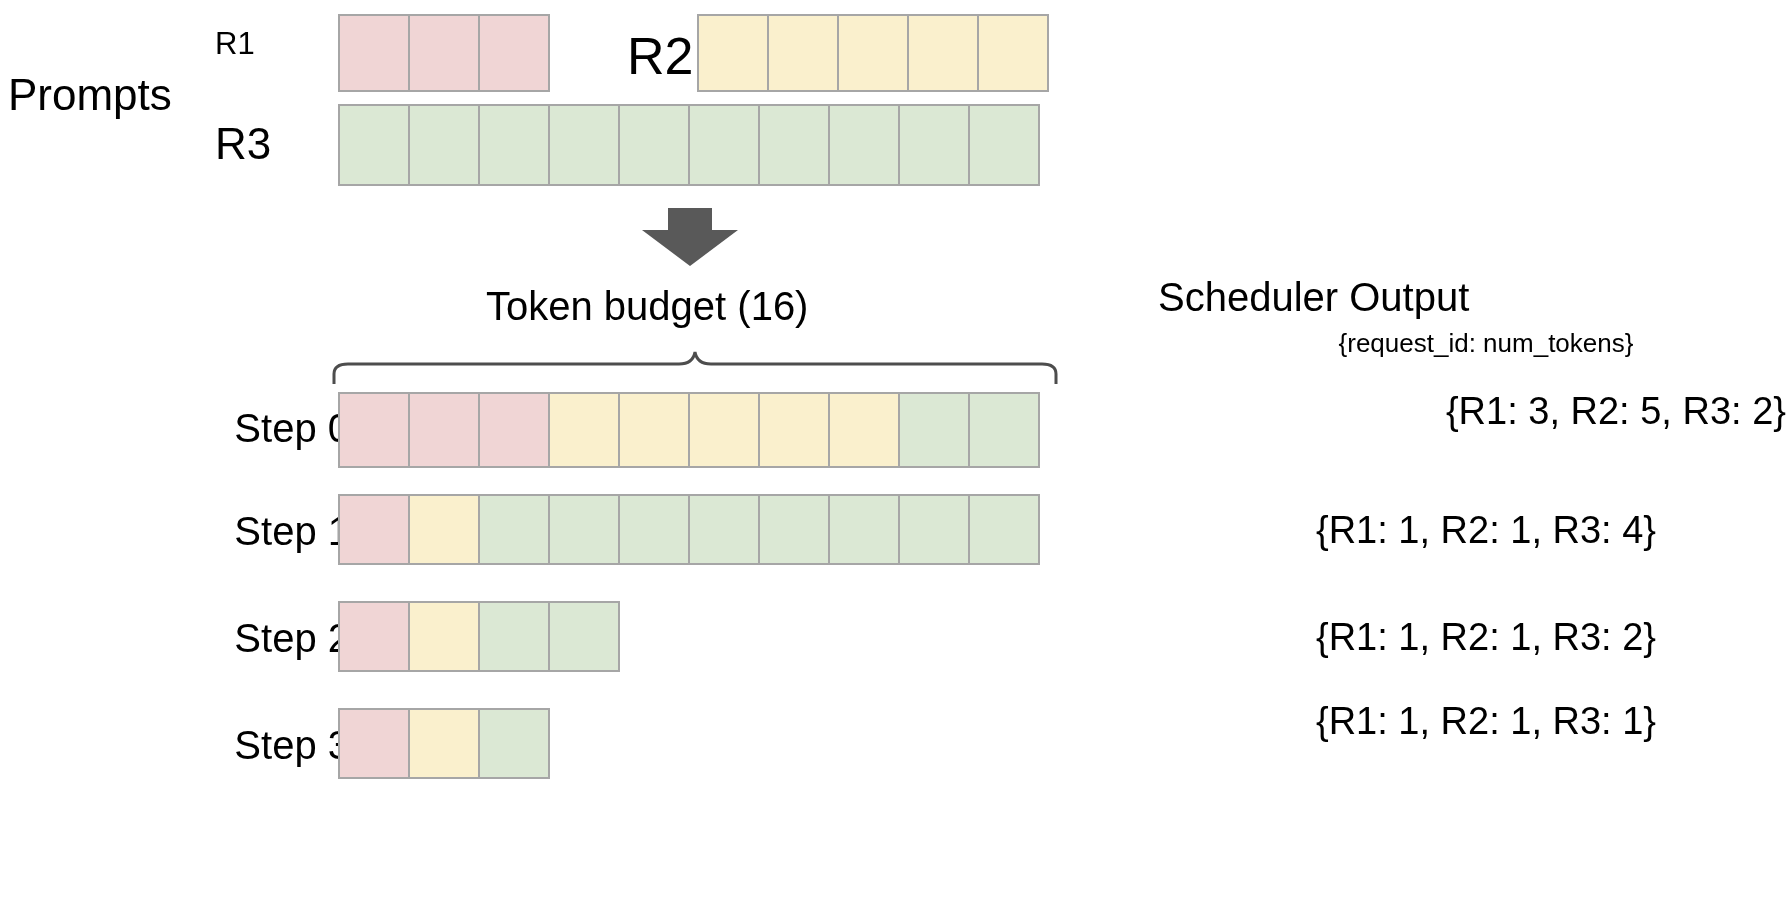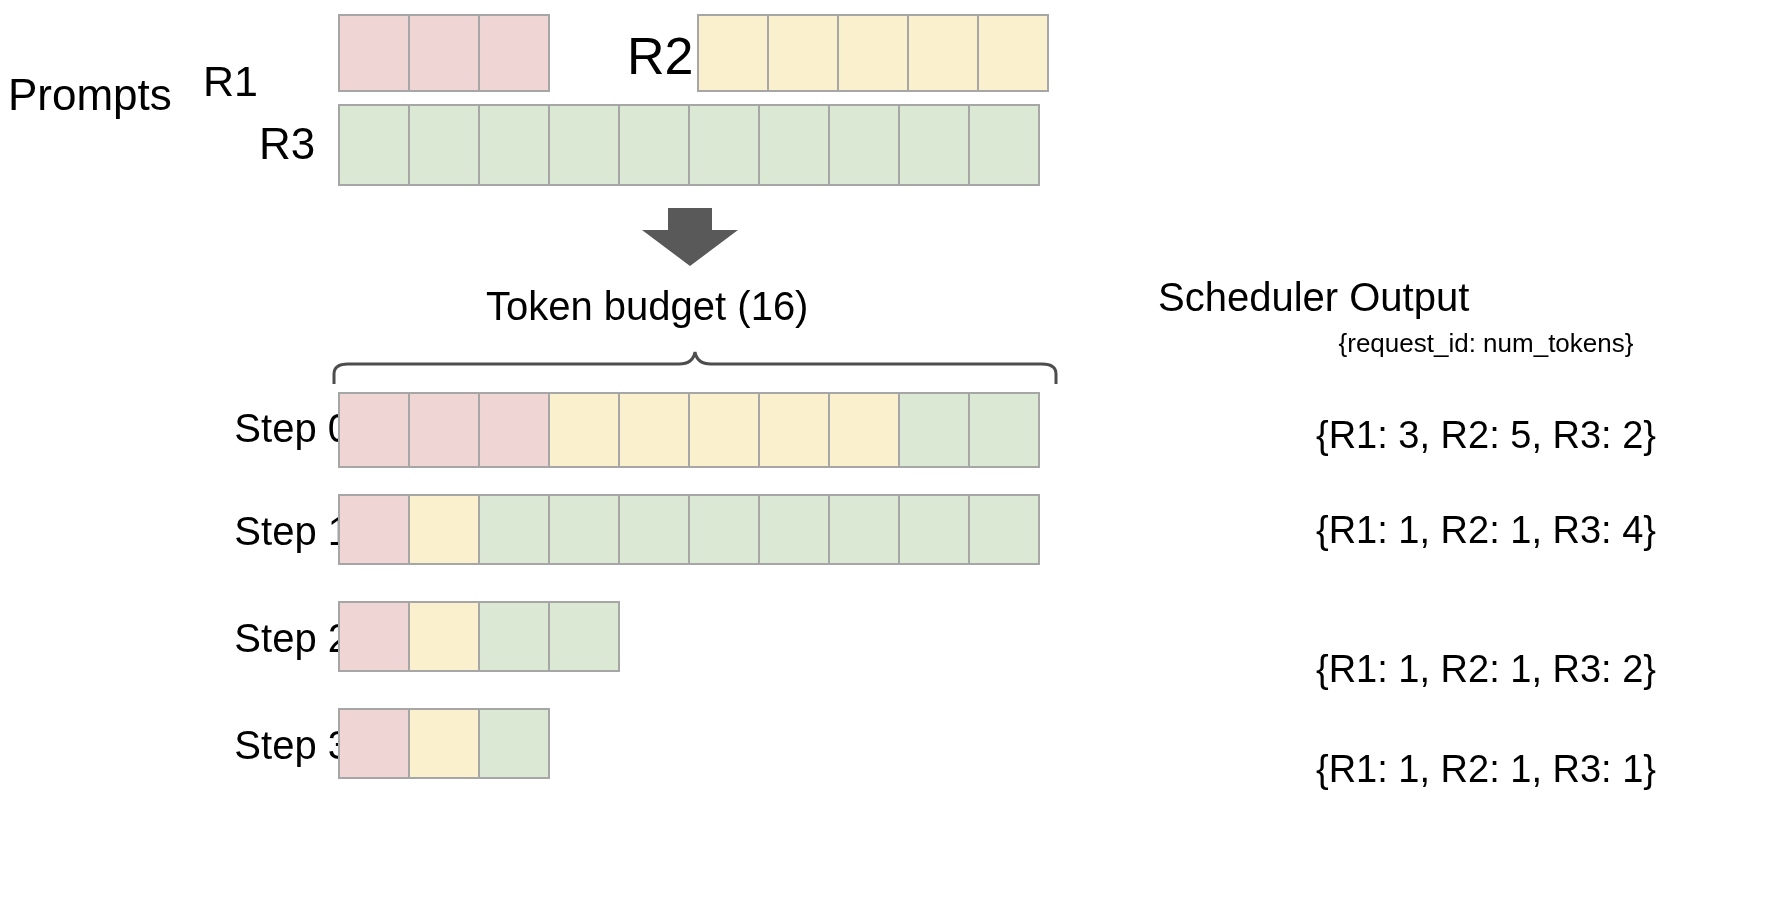--- a/index.html
+++ b/index.html
@@ -29,23 +29,23 @@
   }
   .cell:first-child { margin-left: 0; }
 
   
   .lbl {
     position: absolute;
     white-space: nowrap;
     line-height: 1;
   }
   .lbl-prompts { font-size: 44px; left: 8px;  top: 73px; }
-  .lbl-r1      { font-size: 43px; left: 203px; top: 28px; margin-top: 32px; }
+  .lbl-r1      { font-size: 31px; left: 215px; top: 28px; }
   .lbl-r2      { font-size: 52px; left: 627px; top: 30px; }
-  .lbl-r3      { font-size: 44px; left: 215px; top: 122px; margin-left: 44px; }
+  .lbl-r3      { font-size: 44px; left: 215px; top: 122px; }
 
   .lbl-step {
     font-size: 40px;
     text-align: right;
     width: 220px;
   }
 
   .lbl-budget {
     font-size: 40px;
     left: 486px;
@@ -161,21 +161,21 @@
     <div class="cell" style="width: 72px; background: rgb(240, 213, 213);"></div>
     <div class="cell" style="width: 72px; background: rgb(240, 213, 213);"></div>
     <div class="cell" style="width: 72px; background: rgb(250, 240, 205);"></div>
     <div class="cell" style="width: 72px; background: rgb(250, 240, 205);"></div>
     <div class="cell" style="width: 72px; background: rgb(250, 240, 205);"></div>
     <div class="cell" style="width: 72px; background: rgb(250, 240, 205);"></div>
     <div class="cell" style="width: 72px; background: rgb(250, 240, 205);"></div>
     <div class="cell" style="width: 72px; background: rgb(219, 232, 212);"></div>
     <div class="cell" style="width: 72px; background: rgb(219, 232, 212);"></div>
   </div>
-<div class="sched-out" style="top:416px;">{R1: 3, R2: 5, R3: 2}</div>
+<div class="sched-out" style="top:392px;text-align:right;">{R1: 3, R2: 5, R3: 2}</div>
 
 <div class="lbl lbl-step" style="left:130px; top:511px;">Step 1</div>
 <div class="row" id="step-row-1" style="left:338px; top:494px; height:71px;">
     <div class="cell" style="width: 72px; background: rgb(240, 213, 213);"></div>
     <div class="cell" style="width: 72px; background: rgb(250, 240, 205);"></div>
     <div class="cell" style="width: 72px; background: rgb(219, 232, 212);"></div>
     <div class="cell" style="width: 72px; background: rgb(219, 232, 212);"></div>
     <div class="cell" style="width: 72px; background: rgb(219, 232, 212);"></div>
     <div class="cell" style="width: 72px; background: rgb(219, 232, 212);"></div>
     <div class="cell" style="width: 72px; background: rgb(219, 232, 212);"></div>
@@ -185,21 +185,21 @@
   </div>
 <div class="sched-out" style="top:511px;">{R1: 1, R2: 1, R3: 4}</div>
 
 <div class="lbl lbl-step" style="left:130px; top:618px;">Step 2</div>
 <div class="row" id="step-row-2" style="left:338px; top:601px; height:71px;">
     <div class="cell" style="width: 72px; background: rgb(240, 213, 213);"></div>
     <div class="cell" style="width: 72px; background: rgb(250, 240, 205);"></div>
     <div class="cell" style="width: 72px; background: rgb(219, 232, 212);"></div>
     <div class="cell" style="width: 72px; background: rgb(219, 232, 212);"></div>
   </div>
-<div class="sched-out" style="top:618px;margin-top:32px;">{R1: 1, R2: 1, R3: 2}</div>
+<div class="sched-out" style="top:618px;">{R1: 1, R2: 1, R3: 2}</div>
 
 <div class="lbl lbl-step" style="left:130px; top:725px;">Step 3</div>
 <div class="row" id="step-row-3" style="left:338px; top:708px; height:71px;">
     <div class="cell" style="width: 72px; background: rgb(240, 213, 213);"></div>
     <div class="cell" style="width: 72px; background: rgb(250, 240, 205);"></div>
     <div class="cell" style="width: 72px; background: rgb(219, 232, 212);"></div>
   </div>
-<div class="sched-out" style="top:750px;">{R1: 1, R2: 1, R3: 1}</div>
+<div class="sched-out" style="top:702px;">{R1: 1, R2: 1, R3: 1}</div>
 
 </body></html>

